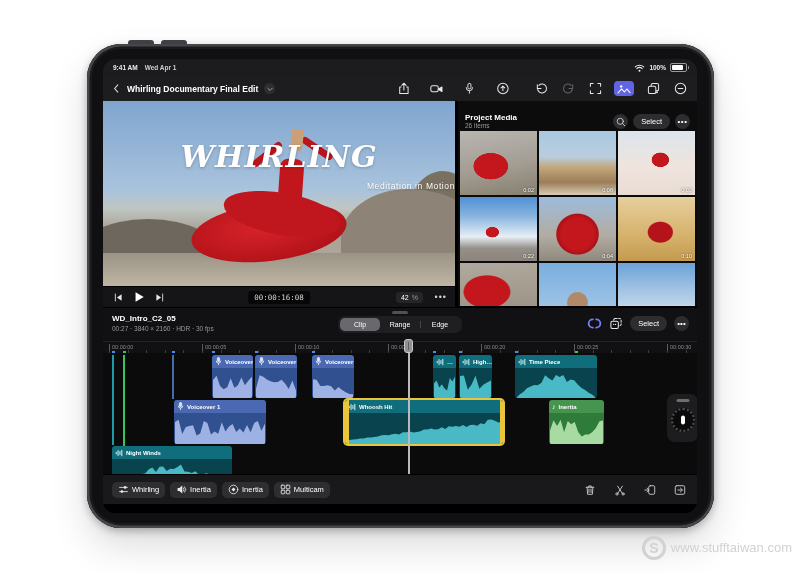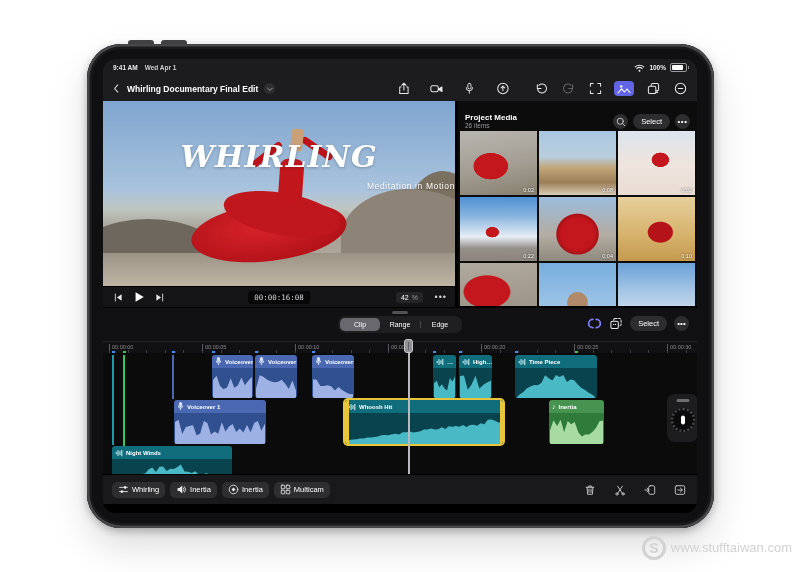--- a/index.html
+++ b/index.html
@@ -351,20 +351,24 @@
             </div>
             <div class="tile scene-7" style="left: 2px; top: 162px;"></div>
             <div class="tile scene-8" style="left: 81px; top: 162px;"></div>
             <div class="tile scene-9" style="left: 160px; top: 162px;"></div>
           </div>
       </div>
 
       <div class="tl">
         <div class="grabber"></div>
         <div class="tl-head">
+          <div class="proj">
+            <div class="nm">WD_Intro_C2_05</div>
+            <div class="mt">00:27 · 3840 × 2160 · HDR · 30 fps</div>
+          </div>
           <div class="seg" id="mode-seg">
               <span class="s on">Clip</span>
               <span class="s">Range</span>
               <span class="s">Edge</span>
             </div>
           <div class="tl-acts">
             <span class="icon">
                 <svg width="15" height="13" viewBox="0 0 14 14" fill="none" stroke="#7a7df0" stroke-width="2" stroke-linecap="round">
                   <path d="M5.2 2.5a4.5 4.5 0 0 0 0 9"></path>
                   <path d="M8.8 2.5a4.5 4.5 0 0 1 0 9"></path>

